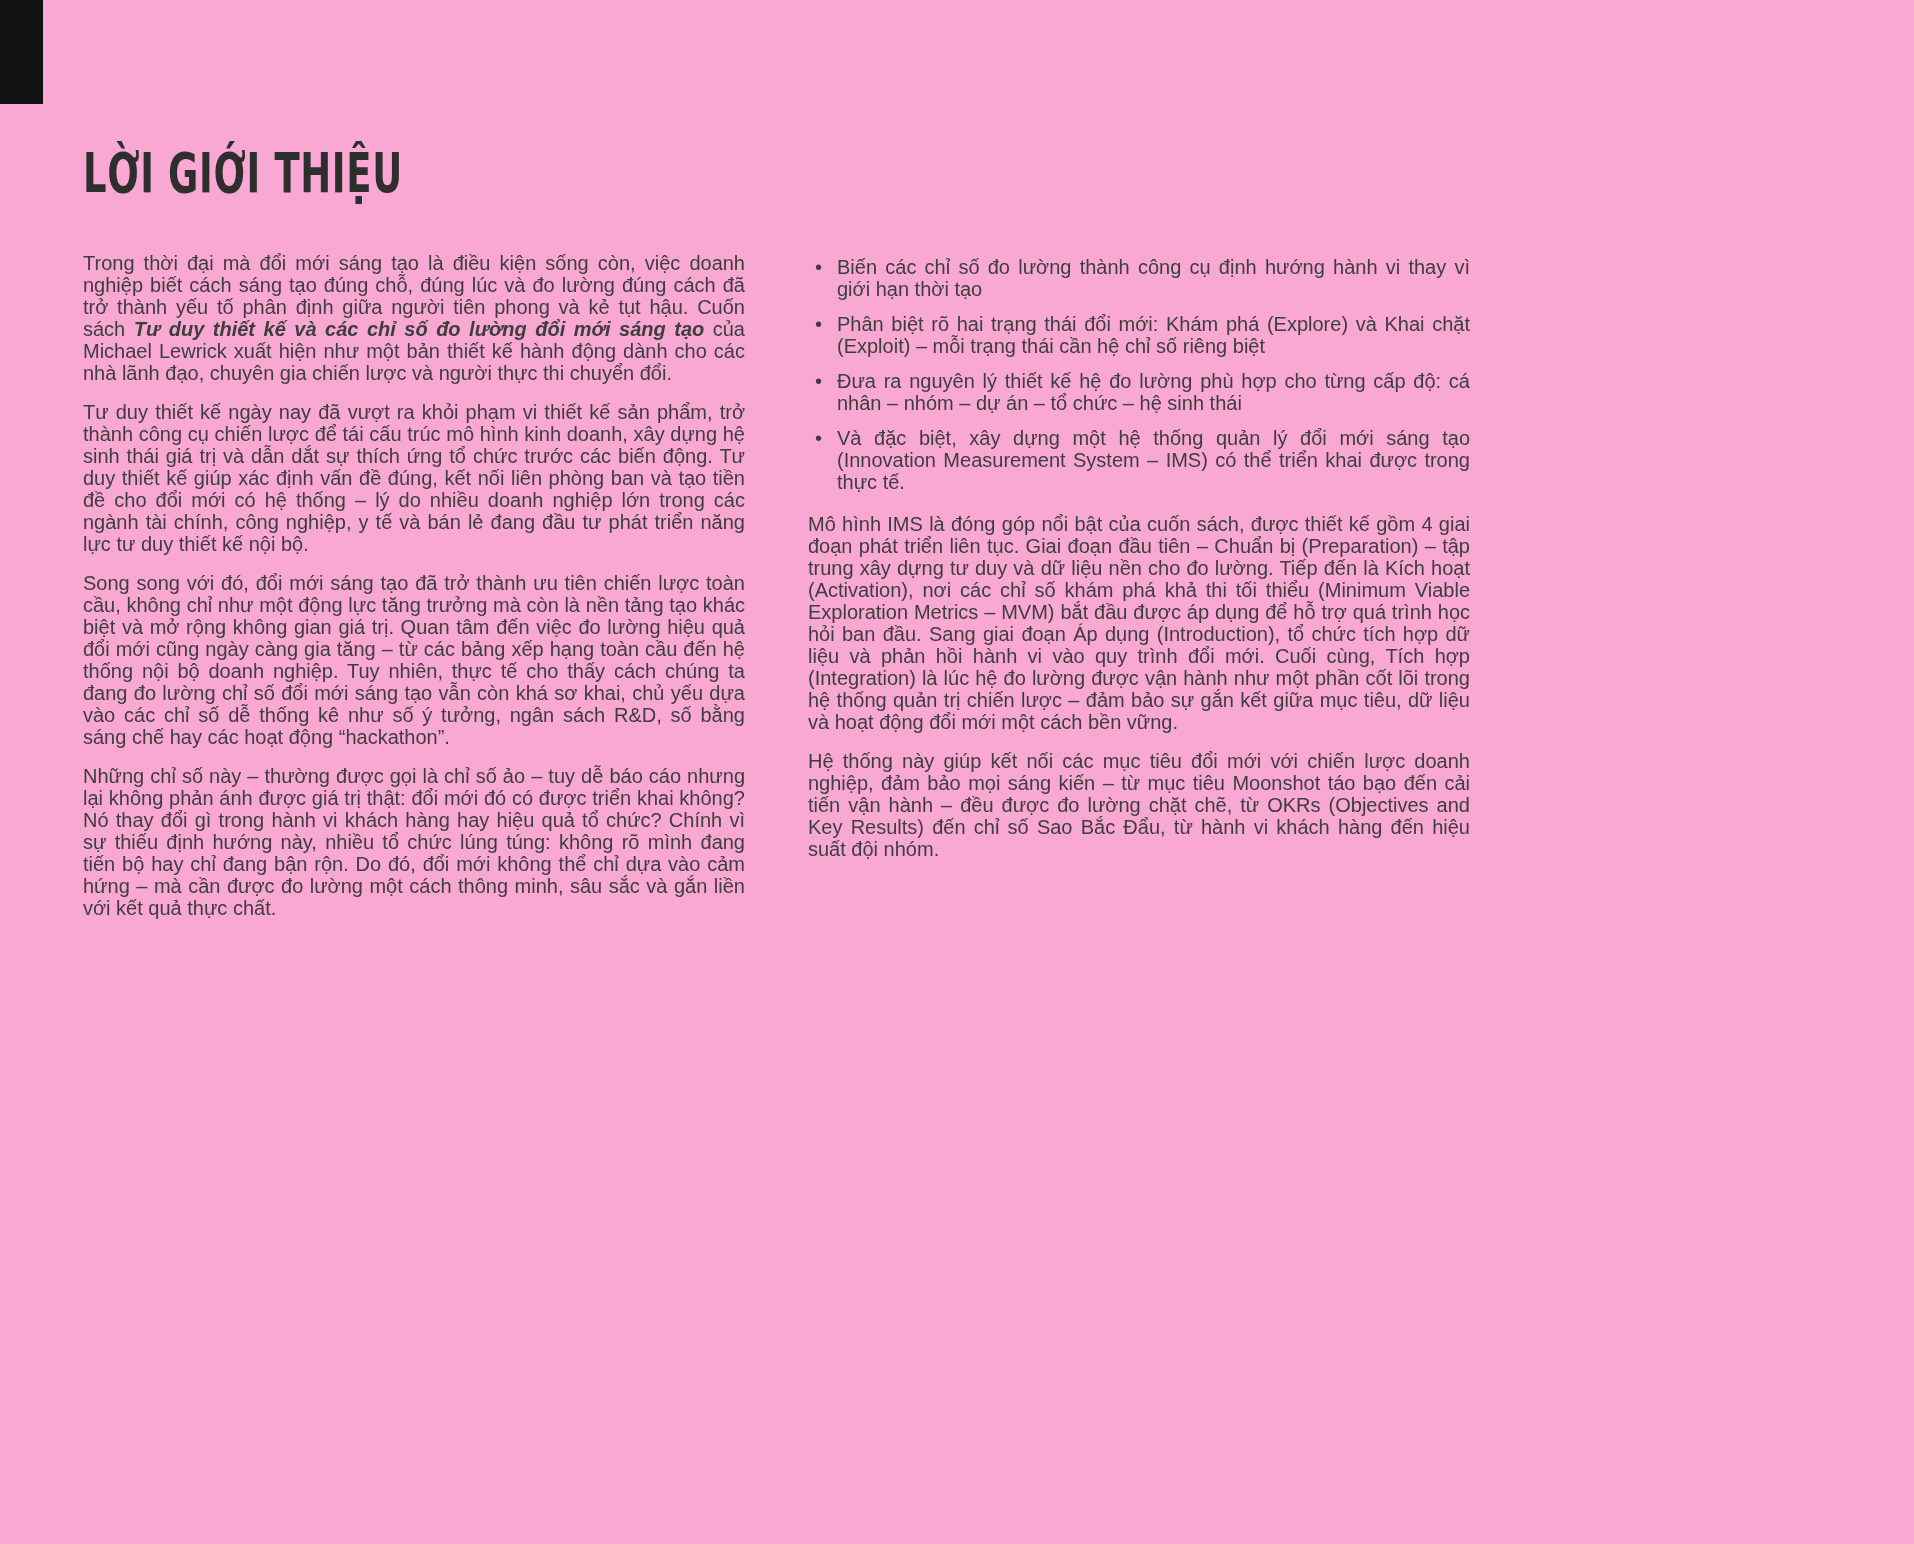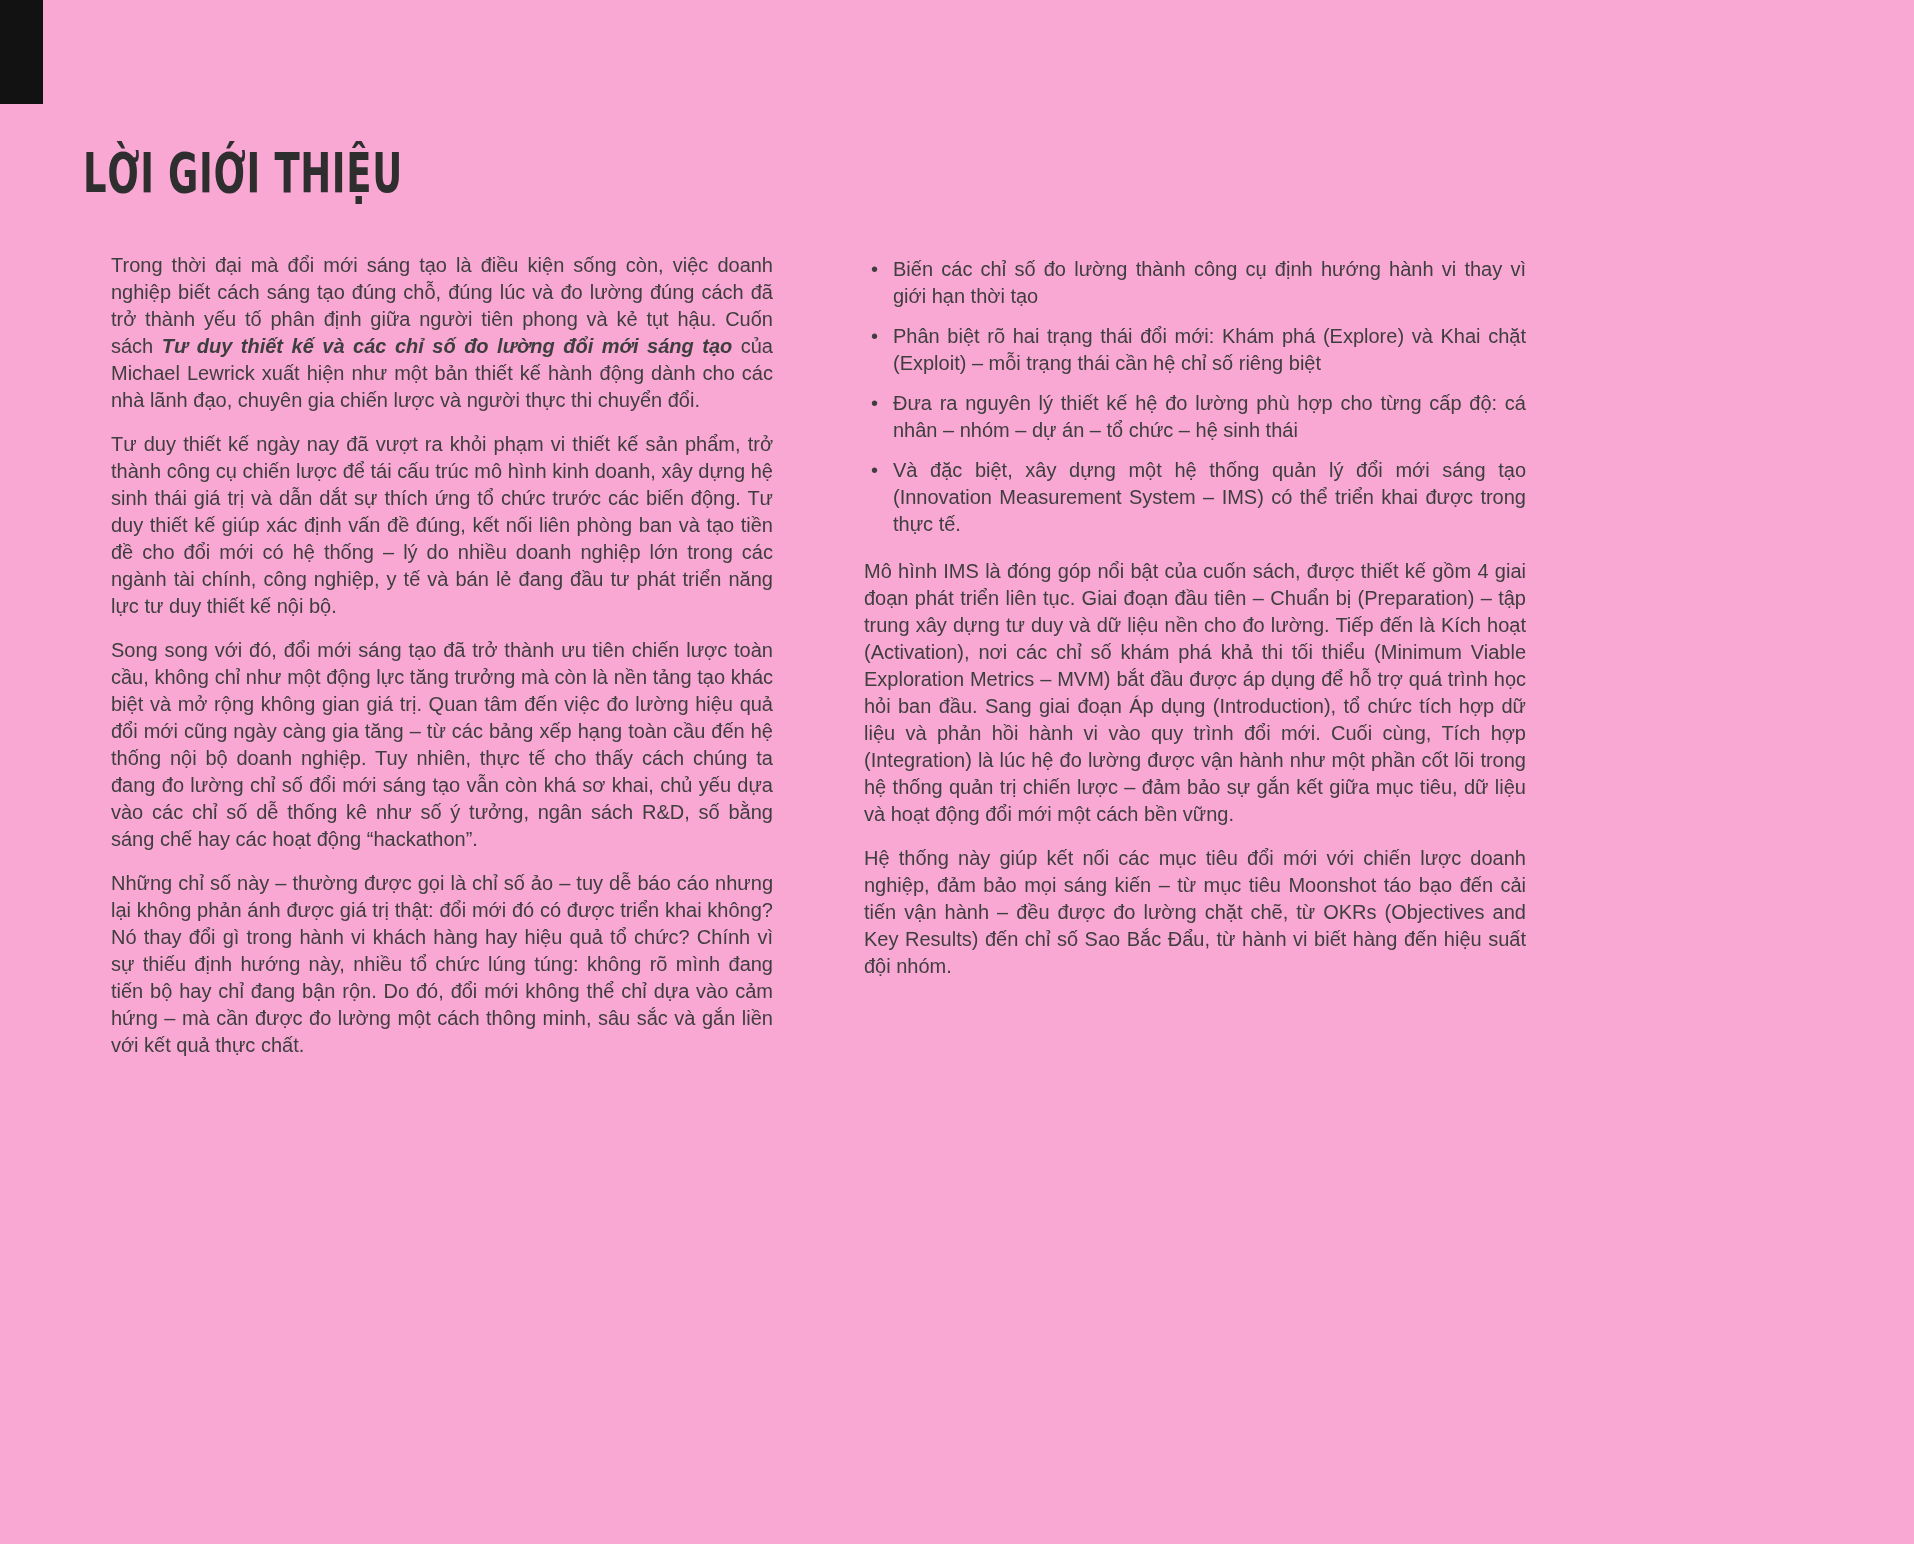--- a/index.html
+++ b/index.html
@@ -39,24 +39,23 @@
   .columns {
     position: absolute;
     left: 83px;
     top: 252px;
     display: flex;
     gap: 63px;
   }
   .col {
     width: 662px;
     font-size: 20px;
-    line-height: 27px;
+    line-height: 22px;
     text-align: justify;
     color: #3e3e3e;
-    margin-left: 28px;
   }
   .col p { margin-bottom: 17px; }
   .book-title {
     font-weight: bold;
     font-style: italic;
   }
   ul.bullets {
     list-style: none;
     margin: 4px 0 20px 0;
   }
@@ -92,18 +91,18 @@
     </div>
 
     <div class="col">
       <ul class="bullets">
         <li><span class="dot">•</span><span>Biến các chỉ số đo lường thành công cụ định hướng hành vi thay vì giới hạn thời tạo</span></li>
         <li><span class="dot">•</span><span>Phân biệt rõ hai trạng thái đổi mới: Khám phá (Explore) và Khai chặt (Exploit) – mỗi trạng thái cần hệ chỉ số riêng biệt</span></li>
         <li><span class="dot">•</span><span>Đưa ra nguyên lý thiết kế hệ đo lường phù hợp cho từng cấp độ: cá nhân – nhóm – dự án – tổ chức – hệ sinh thái</span></li>
         <li><span class="dot">•</span><span>Và đặc biệt, xây dựng một hệ thống quản lý đổi mới sáng tạo (Innovation Measurement System – IMS) có thể triển khai được trong thực tế.</span></li>
       </ul>
       <p>Mô hình IMS là đóng góp nổi bật của cuốn sách, được thiết kế gồm 4 giai đoạn phát triển liên tục. Giai đoạn đầu tiên – Chuẩn bị (Preparation) – tập trung xây dựng tư duy và dữ liệu nền cho đo lường. Tiếp đến là Kích hoạt (Activation), nơi các chỉ số khám phá khả thi tối thiểu (Minimum Viable Exploration Metrics – MVM) bắt đầu được áp dụng để hỗ trợ quá trình học hỏi ban đầu. Sang giai đoạn Áp dụng (Introduction), tổ chức tích hợp dữ liệu và phản hồi hành vi vào quy trình đổi mới. Cuối cùng, Tích hợp (Integration) là lúc hệ đo lường được vận hành như một phần cốt lõi trong hệ thống quản trị chiến lược – đảm bảo sự gắn kết giữa mục tiêu, dữ liệu và hoạt động đổi mới một cách bền vững.</p>
-      <p>Hệ thống này giúp kết nối các mục tiêu đổi mới với chiến lược doanh nghiệp, đảm bảo mọi sáng kiến – từ mục tiêu Moonshot táo bạo đến cải tiến vận hành – đều được đo lường chặt chẽ, từ OKRs (Objectives and Key Results) đến chỉ số Sao Bắc Đẩu, từ hành vi biết hàng đến hiệu suất đội nhóm.</p>
+      <p>Hệ thống này giúp kết nối các mục tiêu đổi mới với chiến lược doanh nghiệp, đảm bảo mọi sáng kiến – từ mục tiêu Moonshot táo bạo đến cải tiến vận hành – đều được đo lường chặt chẽ, từ OKRs (Objectives and Key Results) đến chỉ số Sao Bắc Đẩu, từ hành vi khách hàng đến hiệu suất đội nhóm.</p>
     </div>
 
   </div>
 
 </div>
 
 </body></html>

